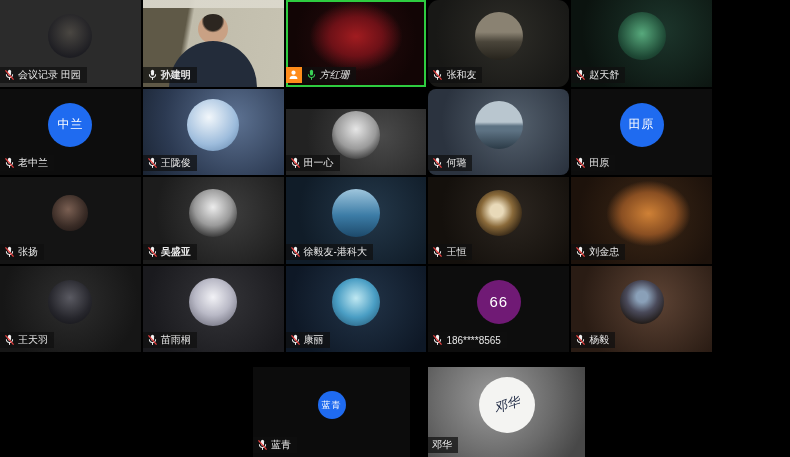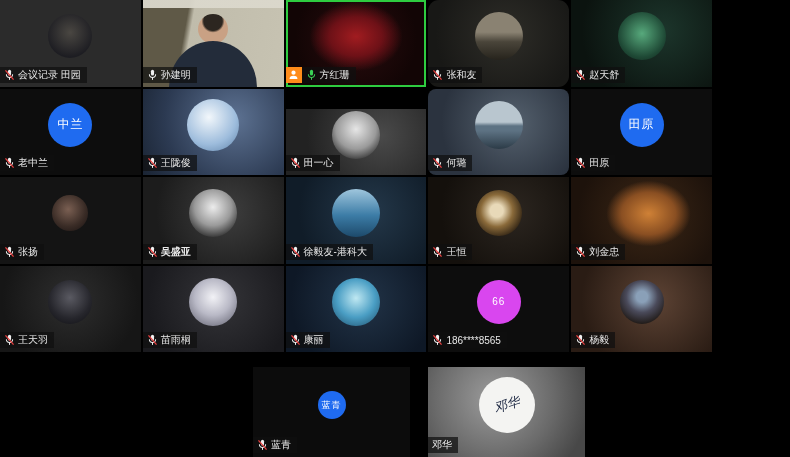--- a/index.html
+++ b/index.html
@@ -43,37 +43,37 @@
             <svg width="11" height="12" viewBox="0 0 12 13">
               <rect x="4.3" y="0.8" width="3.4" height="6.2" rx="1.7" fill="#f0f0f0"></rect>
               <path d="M2.6 5.8a3.4 3.4 0 0 0 6.8 0" fill="none" stroke="#f0f0f0" stroke-width="1.1"></path>
               <line x1="6" y1="9.6" x2="6" y2="11.8" stroke="#f0f0f0" stroke-width="1.1"></line>
               <line x1="1.6" y1="1.4" x2="10.4" y2="11.6" stroke="#e84040" stroke-width="1.4"></line>
             </svg>
             <span>会议记录 田园</span>
           </span>
         </div>
       </div>
-      <div class="tile" style="background: linear-gradient(rgba(219, 216, 204, 0.95) 0px, rgba(219, 216, 204, 0.95) 9%, rgba(0, 0, 0, 0) 9%), linear-gradient(100deg, rgb(95, 89, 71) 0px, rgb(95, 89, 71) 30%, rgb(192, 188, 171) 34%, rgb(199, 195, 178) 100%);">
+      <div class="tile" style="background: linear-gradient(rgba(219, 216, 204, 0.95) 0px, rgba(219, 216, 204, 0.95) 9%, rgba(0, 0, 0, 0) 9%), linear-gradient(100deg, rgb(95, 89, 71) 0px, rgb(95, 89, 71) 30%, rgb(192, 188, 171) 34%, rgb(199, 195, 178) 100%); font-weight: bold;">
         <div class="scene">
           <div class="head" style="background: radial-gradient(circle at 50% 24%, rgb(44, 38, 32) 0px, rgb(44, 38, 32) 34%, rgb(201, 161, 132) 42%);"></div>
           <div class="body" style="background: rgb(35, 44, 58);"></div>
         </div>
         <div class="label">
           <span class="chip">
             <svg width="11" height="12" viewBox="0 0 12 13">
               <rect x="4.3" y="0.8" width="3.4" height="6.2" rx="1.7" fill="#f0f0f0"></rect>
               <path d="M2.6 5.8a3.4 3.4 0 0 0 6.8 0" fill="none" stroke="#f0f0f0" stroke-width="1.1"></path>
               <line x1="6" y1="9.6" x2="6" y2="11.8" stroke="#f0f0f0" stroke-width="1.1"></line>
             </svg>
             <span>孙建明</span>
           </span>
         </div>
       </div>
-      <div class="tile active" style="background: radial-gradient(62px 46px at 50% 42%, rgb(161, 28, 32) 0%, rgb(110, 17, 23) 42%, rgba(40, 8, 10, 0) 75%), radial-gradient(circle at 50% 45%, rgb(42, 12, 14), rgb(18, 5, 5) 72%);">
+      <div class="tile active" style="background: radial-gradient(62px 46px at 50% 42%, rgb(161, 28, 32) 0%, rgb(110, 17, 23) 42%, rgba(40, 8, 10, 0) 75%), radial-gradient(circle at 50% 45%, rgb(42, 12, 14), rgb(18, 5, 5) 72%); font-style: italic;">
         <div class="label">
           <span class="badge" style="background:#ff8c1a">
             <svg width="11" height="11" viewBox="0 0 12 12">
               <circle cx="6" cy="4" r="2.3" fill="#fff"></circle>
               <path d="M1.7 11a4.3 3.6 0 0 1 8.6 0 z" fill="#fff"></path>
             </svg>
           </span>
           <span class="chip">
             <svg width="11" height="12" viewBox="0 0 12 13">
               <rect x="4.3" y="0.8" width="3.4" height="6.2" rx="1.7" fill="#3ad156"></rect>
@@ -316,21 +316,21 @@
               <path d="M2.6 5.8a3.4 3.4 0 0 0 6.8 0" fill="none" stroke="#f0f0f0" stroke-width="1.1"></path>
               <line x1="6" y1="9.6" x2="6" y2="11.8" stroke="#f0f0f0" stroke-width="1.1"></line>
               <line x1="1.6" y1="1.4" x2="10.4" y2="11.6" stroke="#e84040" stroke-width="1.4"></line>
             </svg>
             <span>康丽</span>
           </span>
         </div>
       </div>
       <div class="tile" style="background: rgb(13, 13, 13);">
         <div class="avatar-wrap">
-          <div class="avatar text-avatar" style="width: 44px; height: 44px; background: #d946ef; font-size: 10px;">66</div>
+          <div class="avatar text-avatar" style="width: 44px; height: 44px; background: #701a75; font-size: 15px;">66</div>
         </div>
         <div class="label">
           <span class="chip">
             <svg width="11" height="12" viewBox="0 0 12 13">
               <rect x="4.3" y="0.8" width="3.4" height="6.2" rx="1.7" fill="#f0f0f0"></rect>
               <path d="M2.6 5.8a3.4 3.4 0 0 0 6.8 0" fill="none" stroke="#f0f0f0" stroke-width="1.1"></path>
               <line x1="6" y1="9.6" x2="6" y2="11.8" stroke="#f0f0f0" stroke-width="1.1"></line>
               <line x1="1.6" y1="1.4" x2="10.4" y2="11.6" stroke="#e84040" stroke-width="1.4"></line>
             </svg>
             <span>186****8565</span>

